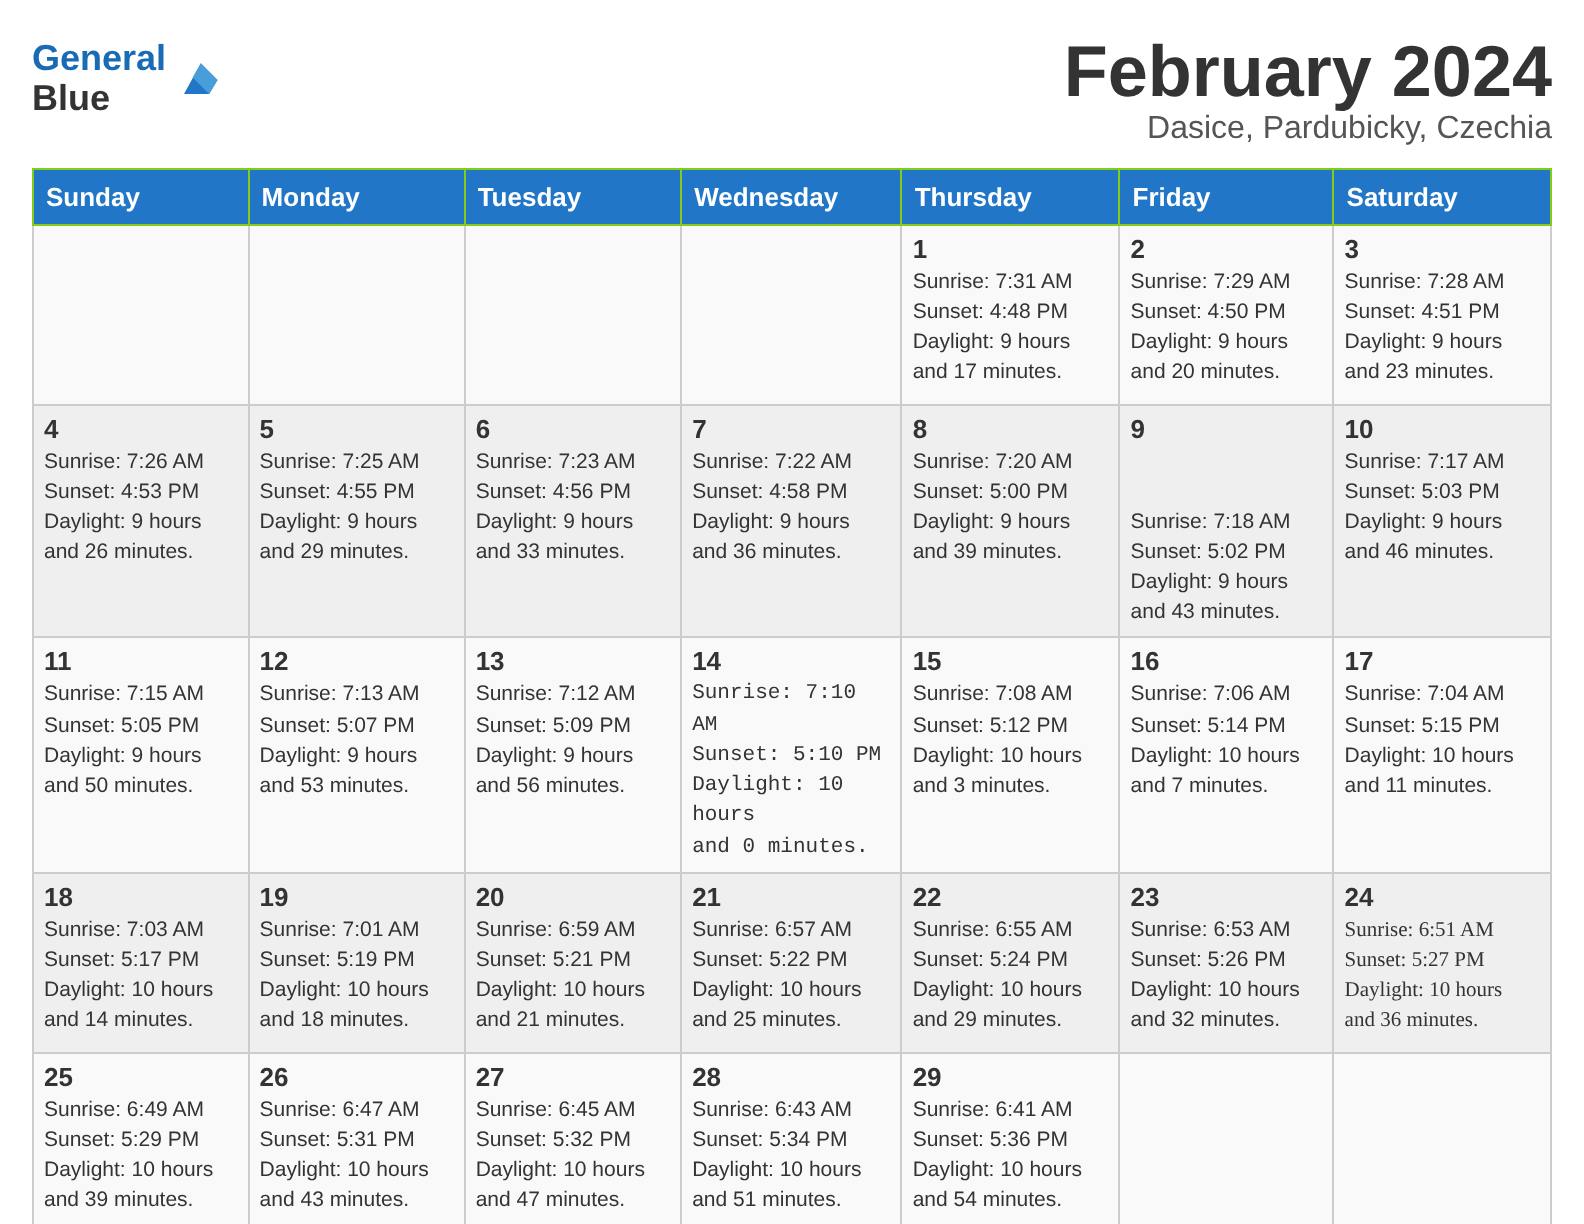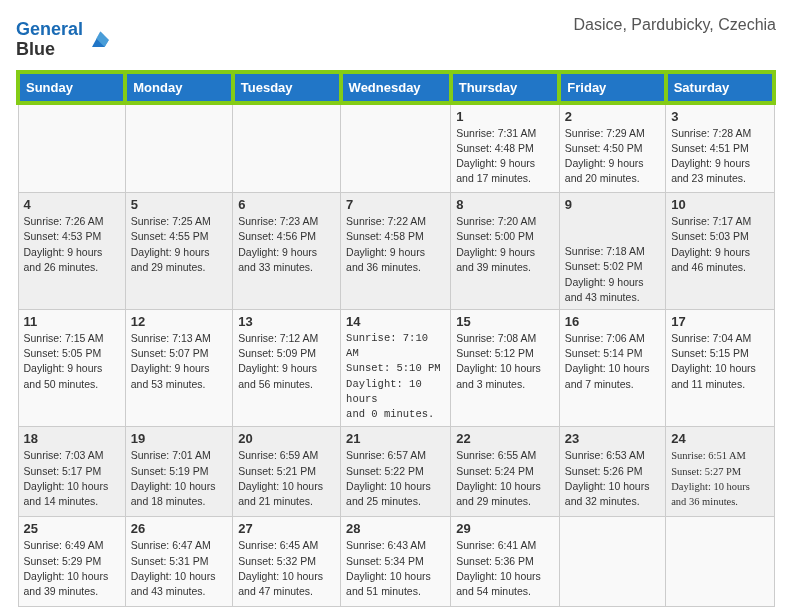--- a/index.html
+++ b/index.html
@@ -52,21 +52,21 @@
       width: 100%;
       border-collapse: collapse;
       font-size: 11px;
     }
     thead tr th {
       background-color: #2176c7;
       color: #fff;
       text-align: left;
       padding: 6px 6px;
       font-size: 13px;
-      border: 4px solid #84cc16;
+      border: 1px solid #84cc16;
     }
     tbody tr td {
       border: 1px solid #ccc;
       vertical-align: top;
       padding: 4px 5px;
       min-height: 70px;
       height: 90px;
       width: 113px;
     }
     tbody tr:nth-child(odd) td {
@@ -100,20 +100,21 @@
       <div class="logo-text">
         <span>General</span><br><span style="color:#333;">Blue</span>
       </div>
     </div>
     <svg class="logo-icon" viewBox="0 0 40 40">
       <polygon points="10,30 22,8 34,20 28,30" fill="#2176c7"></polygon>
       <polygon points="22,8 34,20 28,30 16,18" fill="#5baee0" opacity="0.7"></polygon>
     </svg>
   </div>
   <div class="title-area">
+    <div class="main-title">February 2024</div>
     <div class="subtitle">Dasice, Pardubicky, Czechia</div>
   </div>
 </div>
 
 <table>
   <thead>
     <tr id="header-row">
         <th>Sunday</th>
         <th>Monday</th>
         <th>Tuesday</th>

